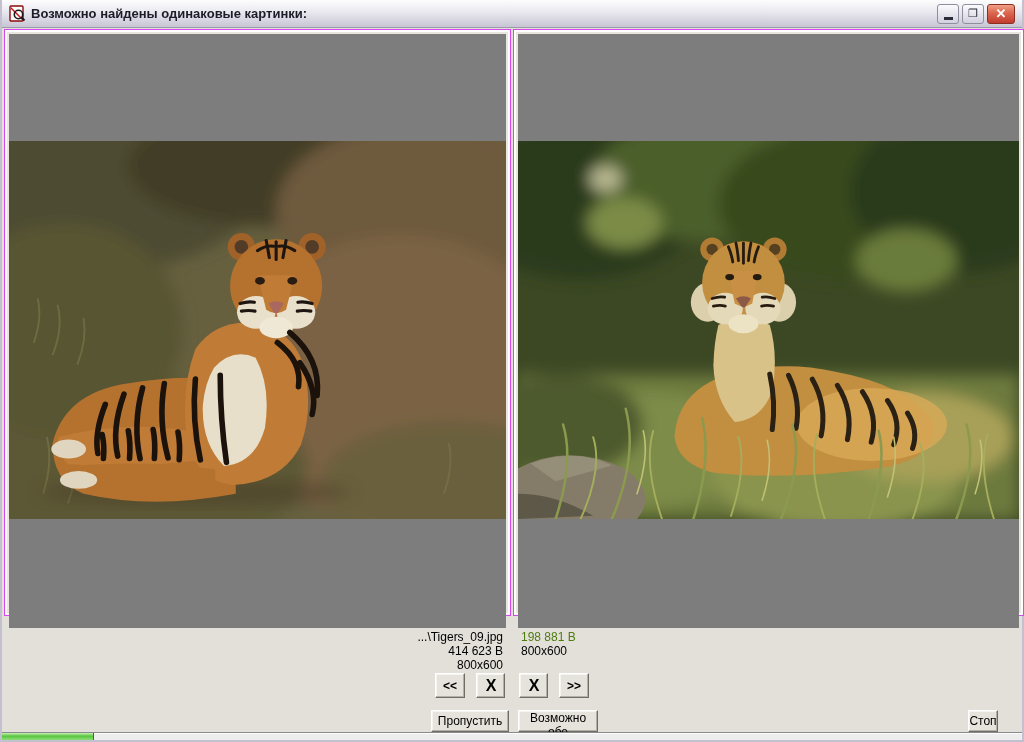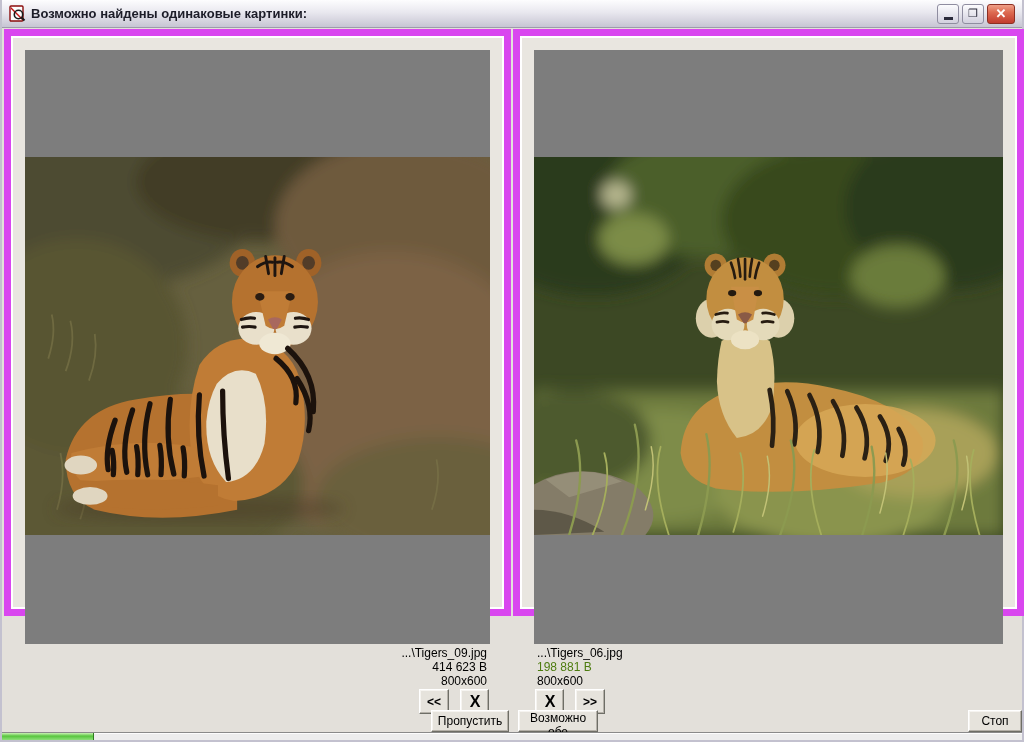--- a/index.html
+++ b/index.html
@@ -29,23 +29,23 @@
   .win-btn.close {
     width:28px; color:#fff; font-weight:bold; font-size:13px;
     border:1px solid #8c2f23;
     background:linear-gradient(180deg,#f0a088 0%,#dd6b52 40%,#c23b2e 100%);
   }
   .min-glyph { display:block; width:9px; height:3px; background:#2a2a3a; margin-top:9px; }
 
   
   .panel {
     position:absolute; top:29px; height:587px;
-    border:7px solid #d946ef;
+    border:1px solid #d946ef;
     box-shadow:inset 0 0 0 2px #fff;
-    background:#e9e6e0; padding:14px;
+    background:#e9e6e0; padding:4px;
   }
   .panel.left  { left:2px;   width:507px; }
   .panel.right { left:511px; width:511px; }
 
   .viewport { position:relative; width:100%; height:594px; background:#7d7d7d; overflow:hidden; }
   .photo { position:absolute; left:0; width:100%; height:378px; top:107px; }
 
   .info { height:44px; padding:2px 3px 0 3px; font-size:12px; line-height:14px; color:#000; }
   .panel.left  .info { text-align:right; }
   .panel.right .info { text-align:left; }
@@ -63,21 +63,21 @@
     border:1px solid; border-color:#ffffff #6e6e66 #6e6e66 #ffffff;
     box-shadow:inset -1px -1px 0 #b4b0a8, inset 1px 1px 0 #f6f4f0;
     cursor:default;
   }
   .nav-btn { width:30px; height:25px; font-weight:bold; }
   .nav-btn.del { width:29px; font-size:16px; letter-spacing:-1px; }
 
   .action-btn { position:absolute; top:710px; height:22px; }
   .btn-skip   { left:429px; width:78px; }
   .btn-both   { left:516px; width:80px; }
-  .btn-stop   { left:966px; width:54px; }
+  .btn-stop   { left:966px; width:30px; }
 
   
   .progress {
     position:absolute; left:0; right:0; bottom:0; height:8px;
     background:#ededed;
     border-top:1px solid #8a8a8a;
     box-shadow:inset 0 1px 0 #fdfdfd;
   }
   .progress-fill {
     height:100%; width:9%;
@@ -282,21 +282,20 @@
           <g stroke="#c2c276" stroke-width="2.5">
             <path d="M190 560 q20 -60 10 -100"></path>
               <path d="M390 570 q18 -55 8 -95"></path>
             <path d="M590 565 q18 -55 10 -95"></path>
               <path d="M730 560 q16 -50 8 -85"></path>
           </g>
         </g>
       </svg>
     </div>
     <div class="info">
-      <div>...\Tigers_06.jpg</div>
       <div class="size-red" style="color: #4d7c0f;">198 881 B</div>
       <div>800x600</div>
     </div>
     <div class="navrow">
       <button class="btn nav-btn del">X</button>
       <button class="btn nav-btn">&gt;&gt;</button>
     </div>
   </div>
 
   <button class="btn action-btn btn-skip">Пропустить</button>

